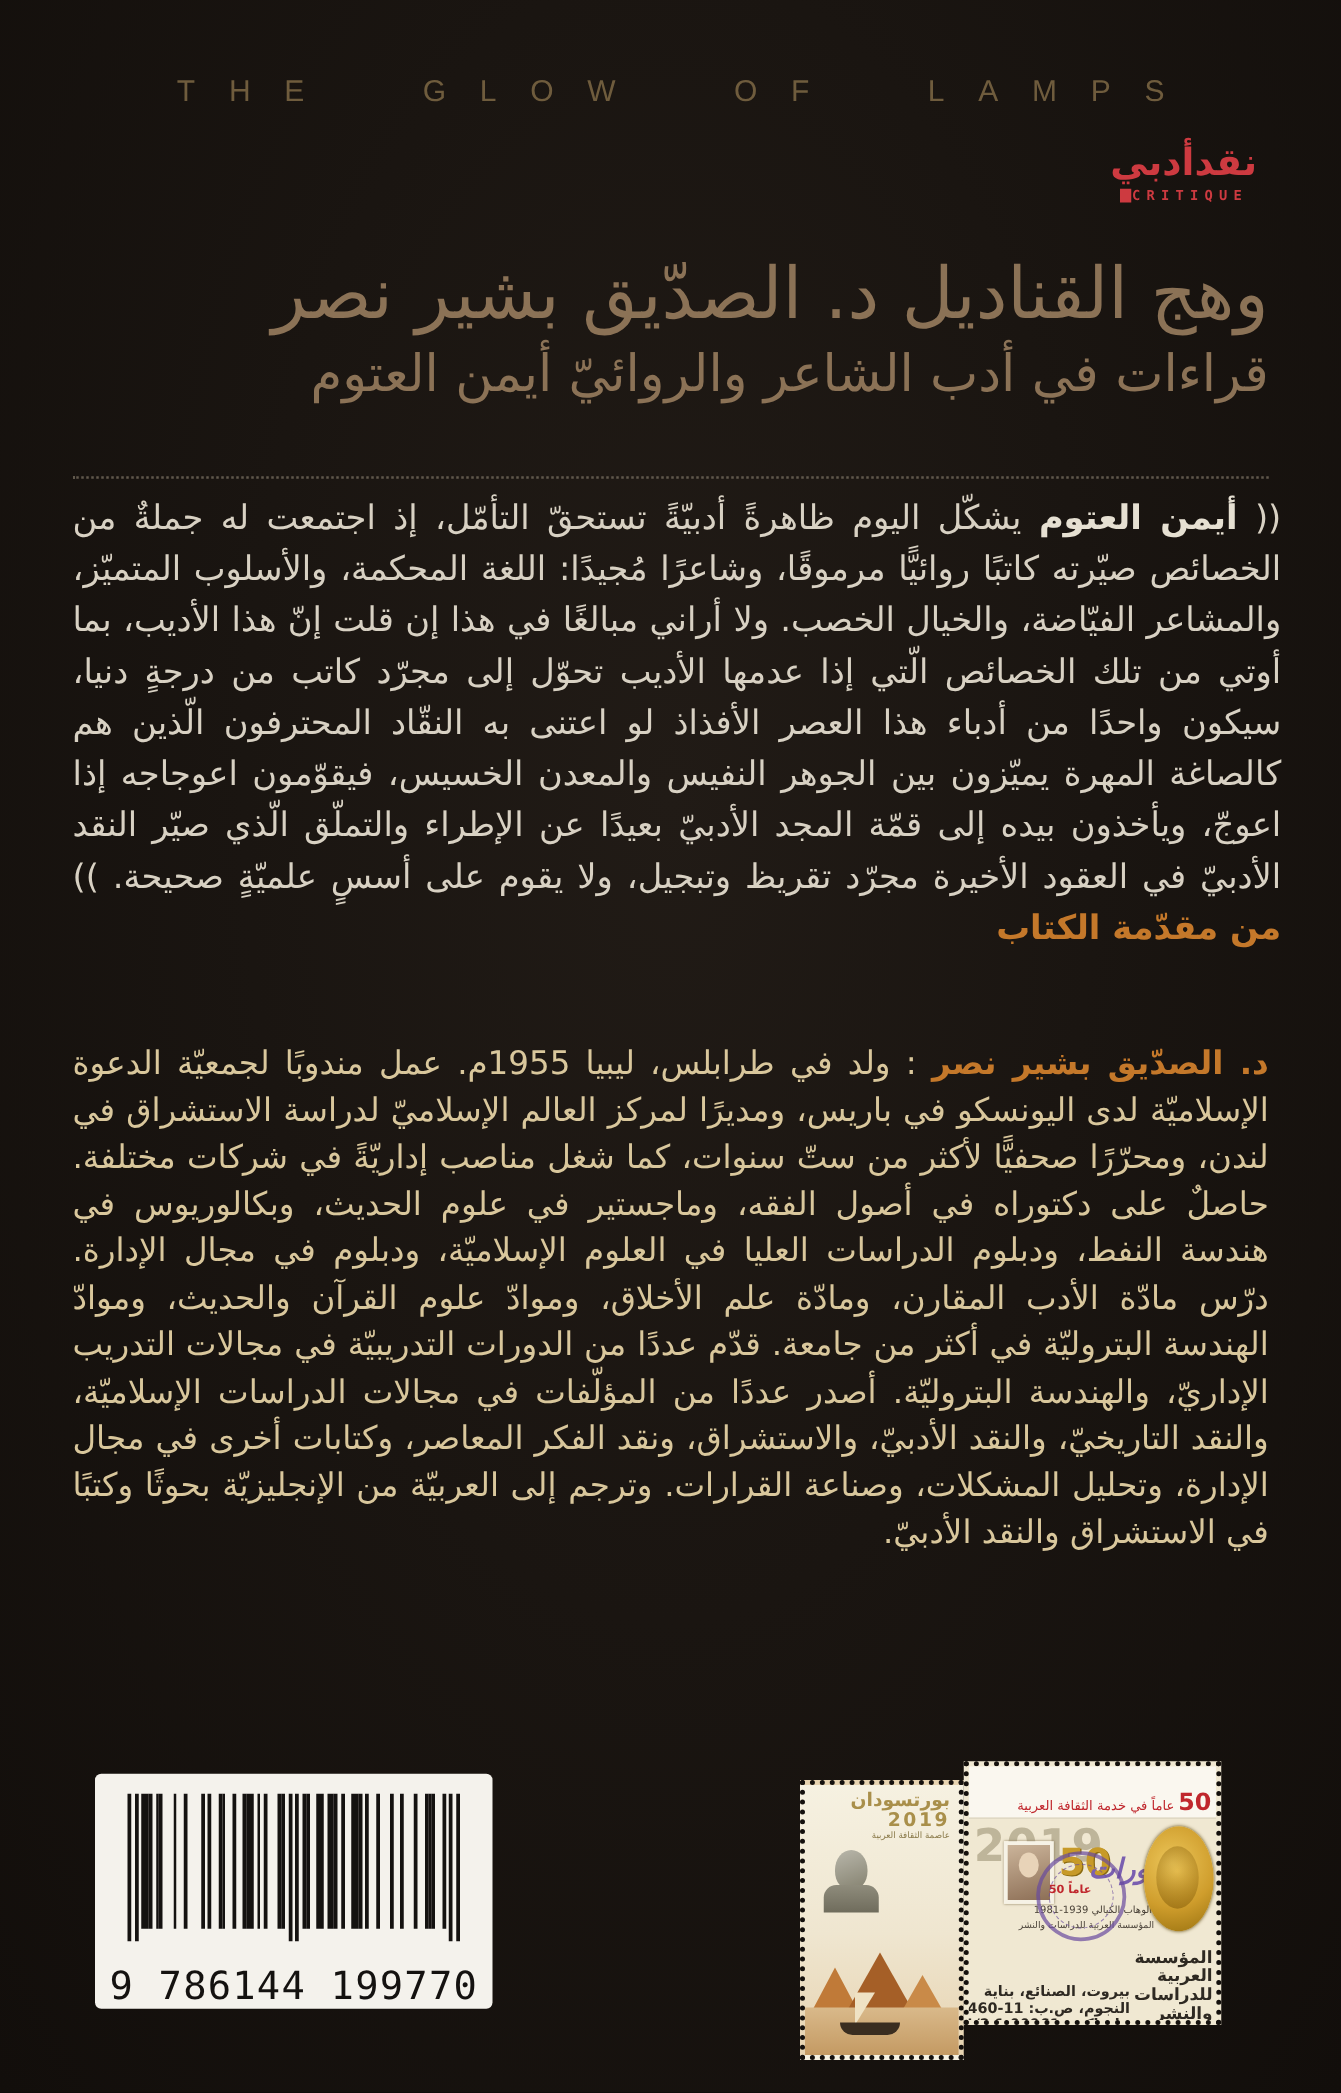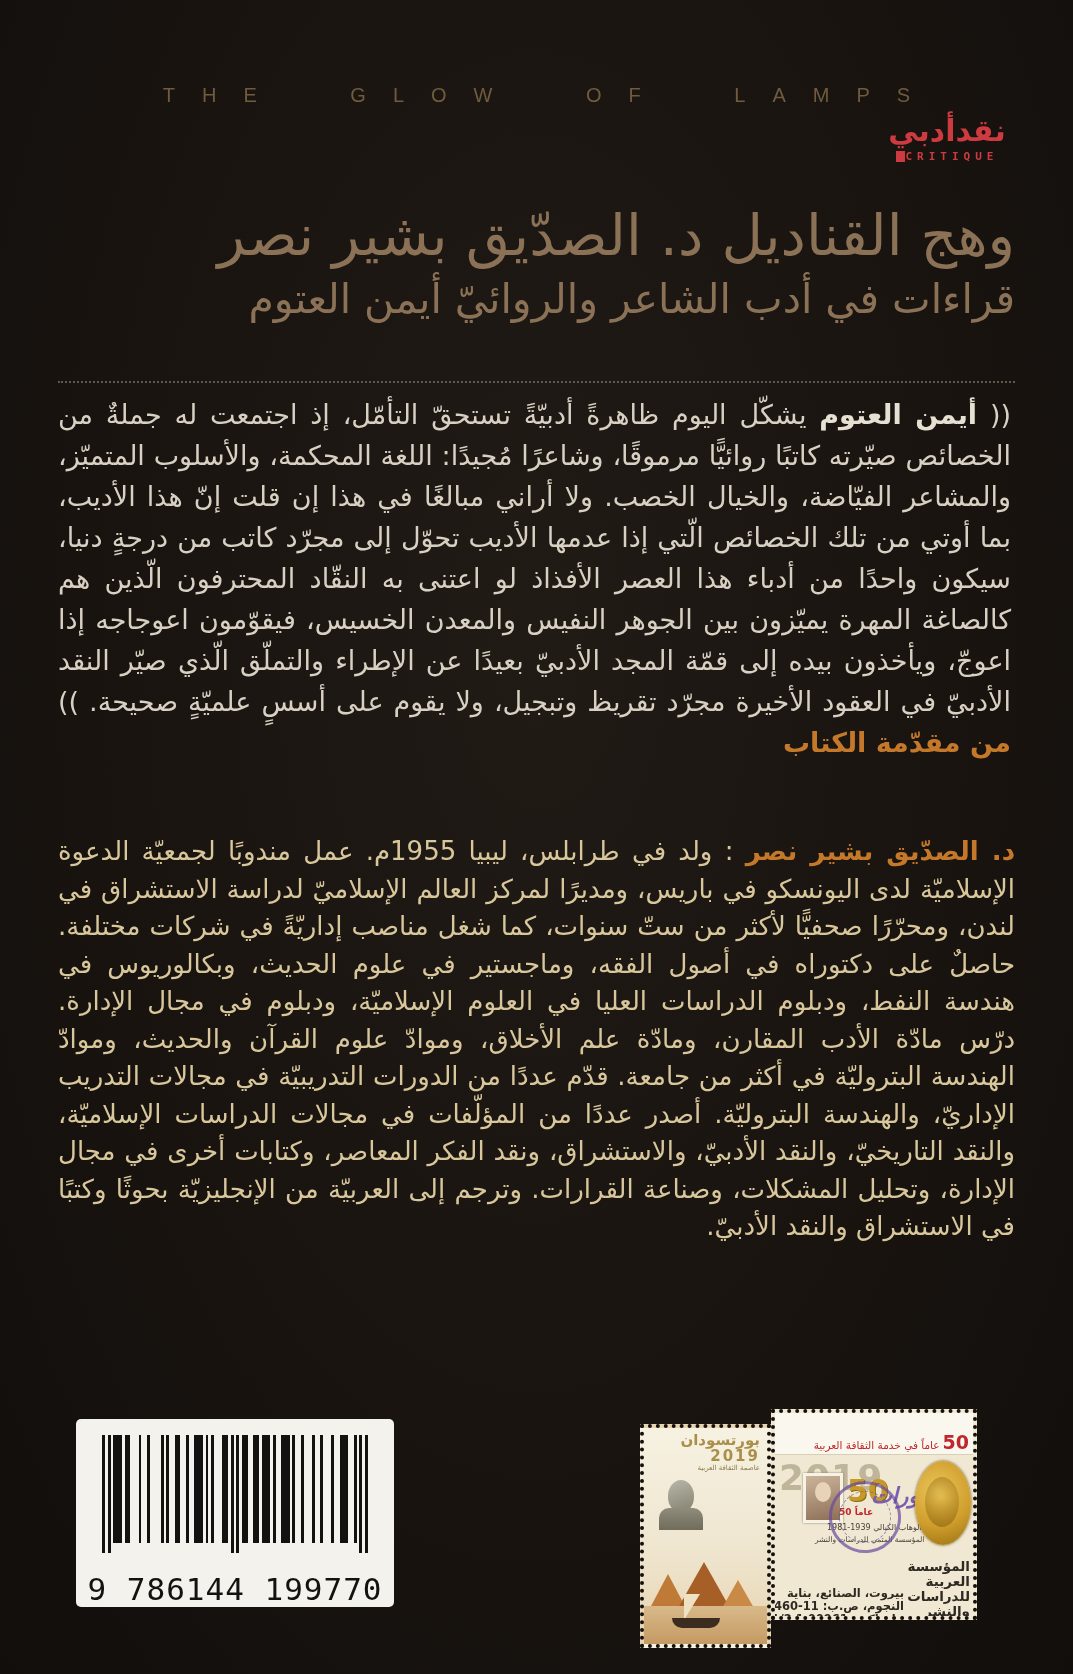--- a/index.html
+++ b/index.html
@@ -2,23 +2,23 @@
 <html><head>
 <meta charset="utf-8">
 <style>
   html,body{margin:0;padding:0;background:#0c0a08;}
   .cover{
     position:relative;width:1073px;height:1674px;overflow:hidden;
     background:radial-gradient(ellipse at 50% 38%, #211b16 0%, #1a1511 45%, #120e0b 100%);
     font-family:"DejaVu Sans", sans-serif;
   }
   .english-title{
-    position:absolute;top:84px;left:0;width:100%;text-align:center;
+    position:absolute;top:60px;left:0;width:100%;text-align:center;
     font-family:"Liberation Sans", sans-serif;
-    font-size:20px;color:#6f5c3d;letter-spacing:27px;word-spacing:34px;
+    font-size:24px;color:#6f5c3d;letter-spacing:27px;word-spacing:34px;
     text-indent:27px;white-space:nowrap;
   }
   .logo{position:absolute;top:116px;right:62px;width:128px;text-align:center;}
   .logo-ar{
     font-size:30px;font-weight:bold;color:#cd3a40;line-height:1;
     letter-spacing:-1px;direction:rtl;
   }
   .logo-en{
     margin-top:4px;display:flex;align-items:center;justify-content:center;gap:1px;
     font-family:"DejaVu Sans Mono", monospace;
@@ -29,21 +29,21 @@
     position:absolute;top:198px;right:58px;left:58px;direction:rtl;
     color:#8b7256;
   }
   .ar-title .t1{font-size:57px;line-height:1.3;white-space:nowrap;}
   .ar-title .t2{font-size:41px;line-height:1.25;margin-top:2px;}
   .sep{
     position:absolute;top:381px;left:58px;right:58px;height:0;
     border-top:2px dotted #60584c;
   }
   .quote{
-    position:absolute;top:394px;left:58px;right:62px;margin:0;
+    position:absolute;top:394px;left:58px;right:48px;margin:0;
     direction:rtl;text-align:justify;
     font-size:27px;line-height:41px;color:#d8d1c3;
   }
   .quote .lead{font-weight:bold;color:#e6e0d2;}
   .quote .src{color:#c4782a;font-weight:bold;}
   .bio{
     position:absolute;top:833px;left:58px;right:58px;margin:0;
     direction:rtl;text-align:justify;
     font-size:26px;line-height:37.5px;color:#d9c79c;
   }
@@ -270,21 +270,21 @@
     </div>
     <div class="sr-body">
       <div class="sr-2019">2019</div>
       <div class="sr-portrait">
           <div class="face"></div>
         </div>
       <div class="sr-50">50</div>
       <div class="sr-script">منشورات</div>
       <div class="sr-50yr">50 عاماً</div>
       <div class="sr-kayali">د. عبد الوهاب الكيالي 1939-1981</div>
-      <div class="sr-orgsmall">المؤسسة المتمي للدراسات والنشر</div>
+      <div class="sr-orgsmall">المؤسسة العربية للدراسات والنشر</div>
       <div class="coin">
           <div class="engraving"></div>
         </div>
       <div class="inkstamp">
           <div class="inner"></div>
         </div>
     </div>
     <div class="sr-foot">
       <div class="org-col">
         <div>المؤسسة</div>

